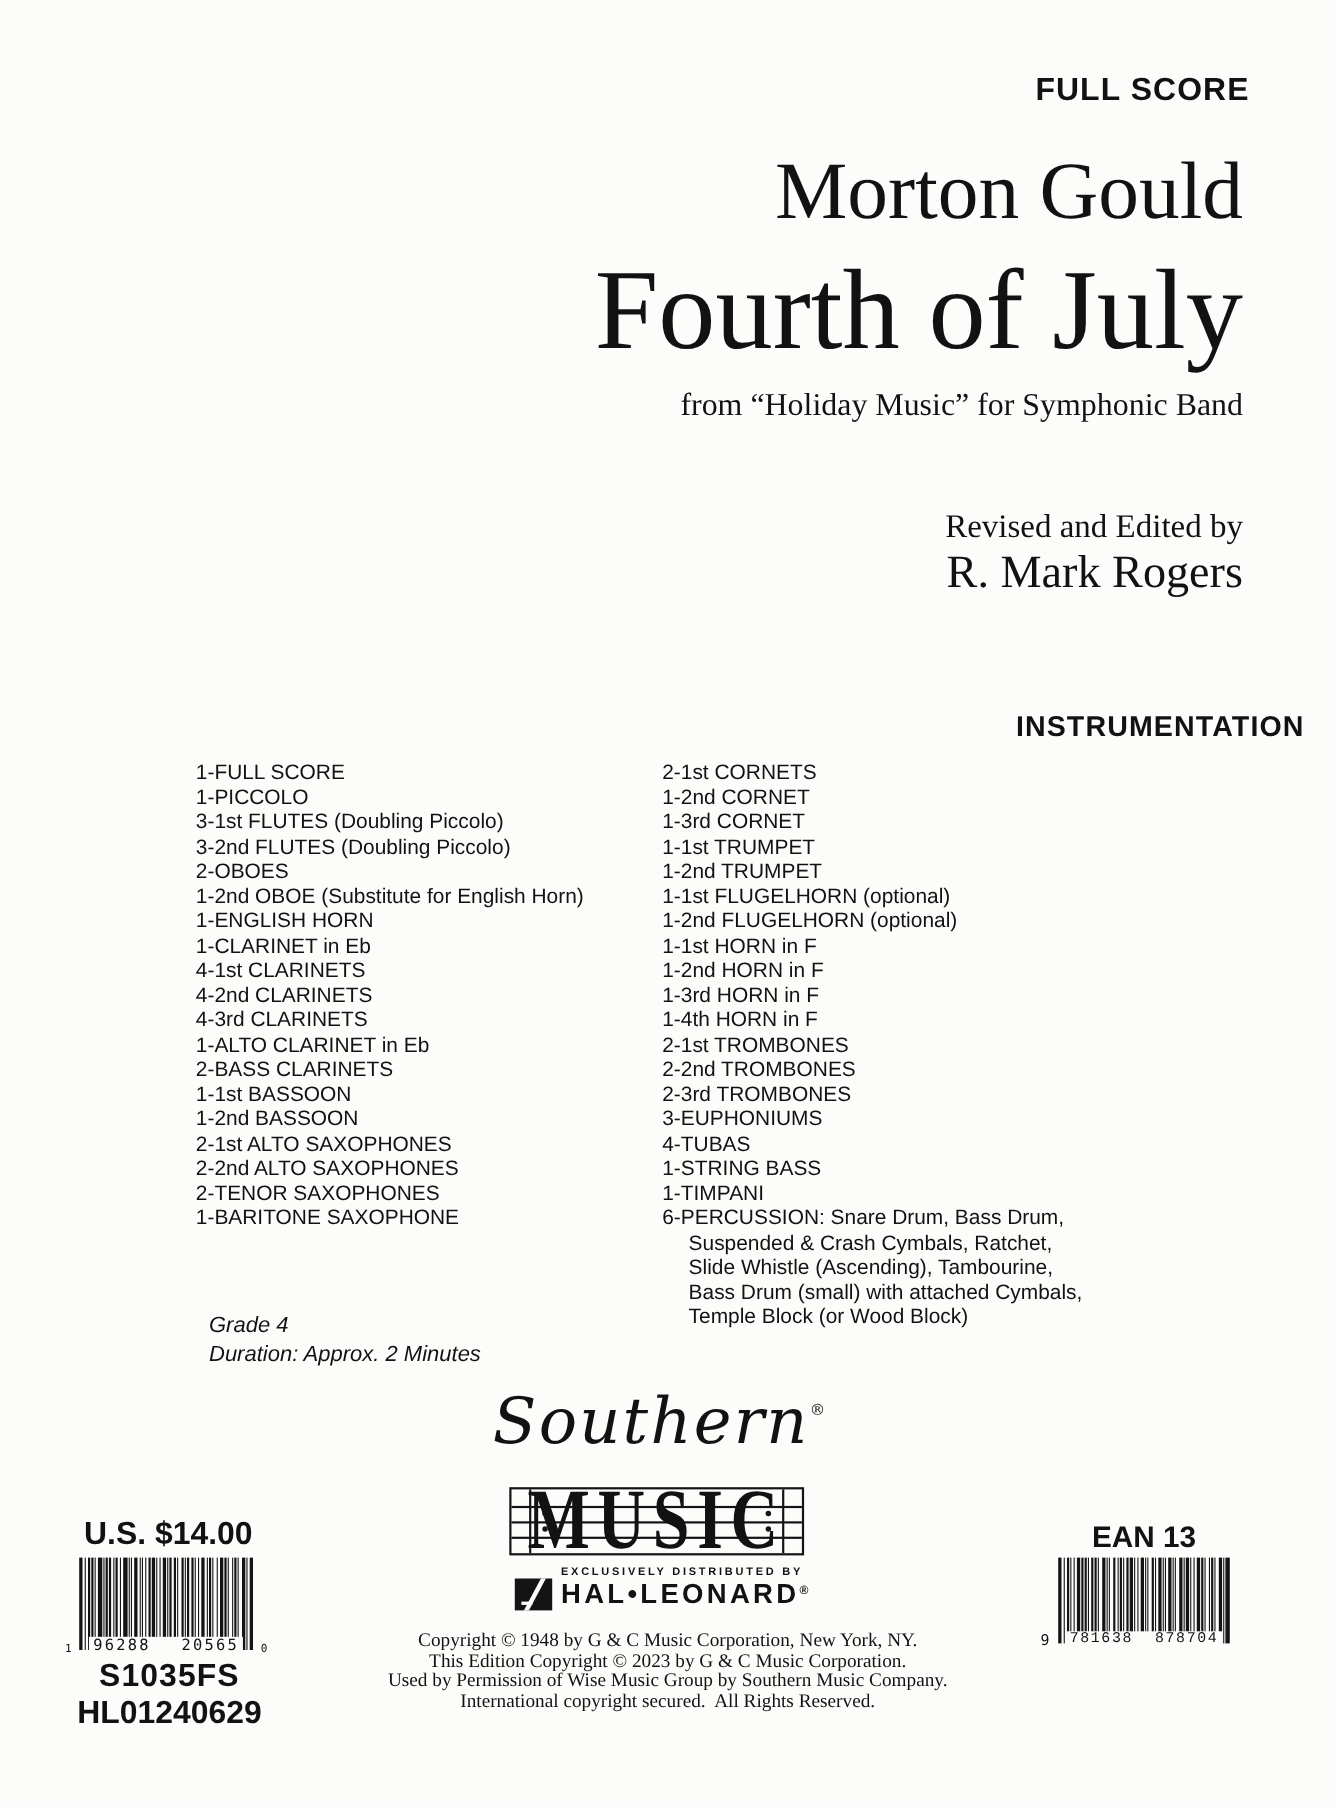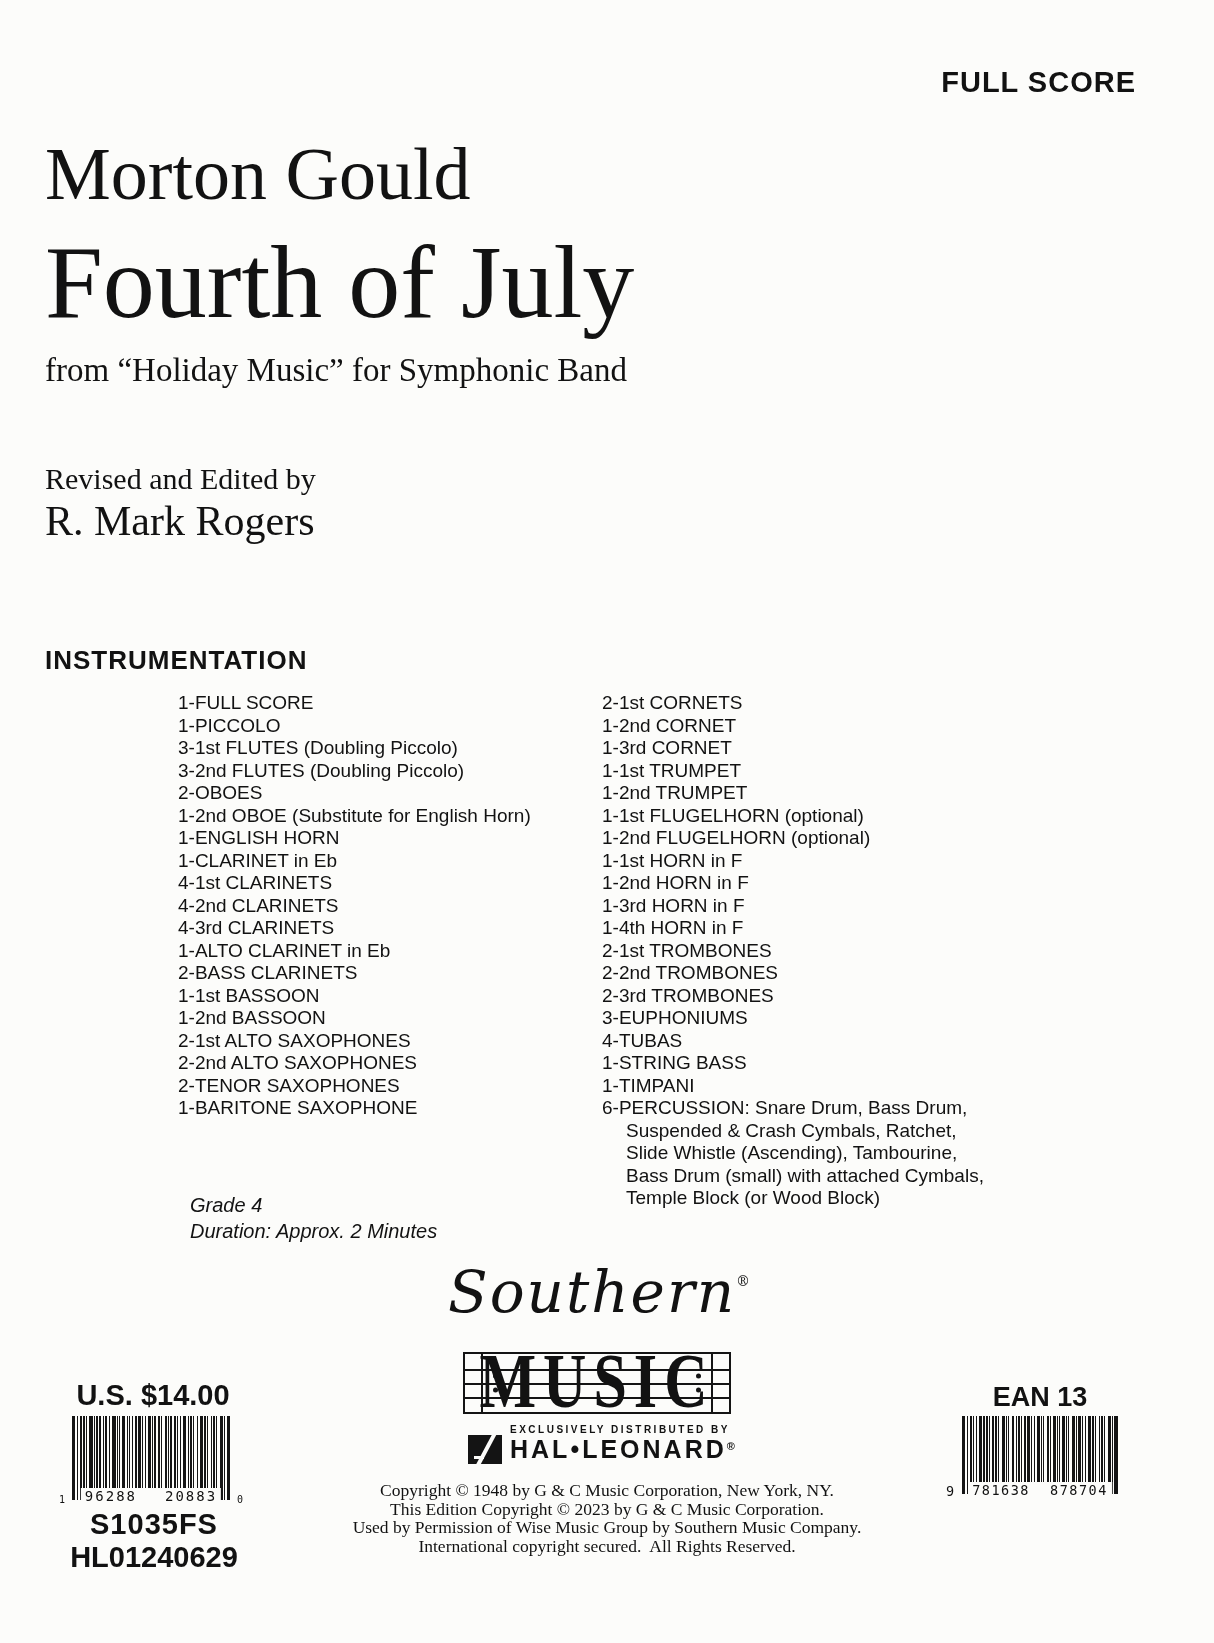--- a/index.html
+++ b/index.html
@@ -3,27 +3,27 @@
 <meta charset="utf-8">
 <style>
   html,body { margin:0; padding:0; background:#e8e8e6; }
   .page {
     position:relative; width:1214px; height:1643px; margin:0 auto;
     background:#fcfcfa; color:#121212; overflow:hidden;
     font-family:"Liberation Sans", sans-serif;
   }
   .serif { font-family:"Liberation Serif", serif; }
   .abs { position:absolute; }
-  .ctr { text-align:left;padding-left:45px; }
+  .ctr { text-align:right; }
 
   .corner-label { top:66px; right:78px; font-weight:bold; font-size:29px; letter-spacing:1px; }
 
   .composer  { top:132px; left:0; width:1130px; font-size:74px; }
   .title     { top:222px; left:0; width:1130px; font-size:104px; }
-  .subtitle  { top:352px; left:0; width:1130px; font-size:33px; }
+  .subtitle  { top:352px; left:0; width:1130px; font-size:29px; }
   .credit1   { top:462px; left:0; width:1130px; font-size:30px; }
   .credit2   { top:497px; left:0; width:1130px; font-size:42px; }
 
   .instr-heading { top:645px; left:0; width:1186px; font-weight:bold; font-size:26px; letter-spacing:1px; }
 
   .col { top:692px; font-size:19px; line-height:22.5px; }
   .col-left  { left:178px; }
   .col-right { left:602px; }
   .instr-item { white-space:nowrap; }
   .perc-cont .instr-item { padding-left:24px; }
@@ -68,21 +68,21 @@
   .ean { top:1416px; left:962px; width:156px; height:78px; }
   .barcode-bars { display:flex; width:100%; height:100%; }
   .barcode-bars i { display:block; height:100%; }
   .bar { background:#141414; }
   .gap { background:transparent; }
   .digit-strip {
     position:absolute; bottom:-4px; left:50%; transform:translateX(-50%);
     background:#fcfcfa; padding:0 4px; display:flex; gap:28px;
     font-family:"DejaVu Sans Mono", monospace; font-size:14px; letter-spacing:2px; white-space:nowrap;
   }
-  .ean .digit-strip { font-size:13.5px; gap:20px; letter-spacing:1.5px; }
+  .ean .digit-strip { font-size:13.5px; gap:20px; letter-spacing:1.5px;font-family:Liberation Mono, monospace; }
   .side-digit { position:absolute; bottom:-5px; font-family:"DejaVu Sans Mono", monospace; font-size:10px; }
   .sd-l { left:-13px; } .sd-r { right:-13px; }
   .ean-9 { position:absolute; bottom:-5px; left:-16px; font-family:"DejaVu Sans Mono", monospace; font-size:13.5px; }
 
   .catalog { top:1508px; left:58px; width:192px; font-weight:bold; font-size:29px; text-align:center; letter-spacing:1px; }
   .hlnum   { top:1541px; left:58px; width:192px; font-weight:bold; font-size:29px; text-align:center; }
 </style>
 </head>
 <body>
 
@@ -282,21 +282,21 @@
         <i class="gap" style="flex-grow: 2;"></i>
         <i class="bar" style="flex-grow: 3;"></i>
         <i class="gap" style="flex-grow: 1;"></i>
         <i class="bar" style="flex-grow: 1;"></i>
         <i class="gap" style="flex-grow: 1;"></i>
         <i class="bar" style="flex-grow: 3;"></i>
       </div>
     <span class="side-digit sd-l">1</span>
     <div class="digit-strip">
       <span>96288</span>
-      <span>20883</span>
+      <span>20565</span>
     </div>
     <span class="side-digit sd-r">0</span>
   </div>
 
   <div class="abs catalog">S1035FS</div>
   <div class="abs hlnum">HL01240629</div>
 
   <div class="abs ean-label">EAN 13</div>
 
   <div class="abs barcode ean">

